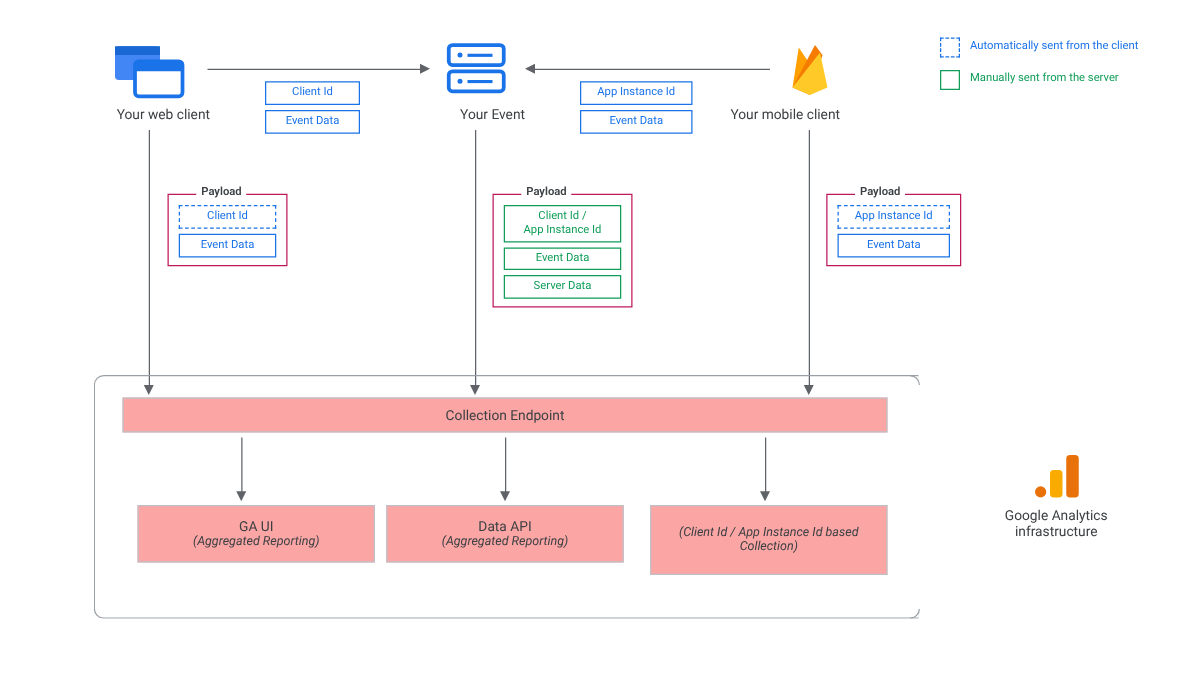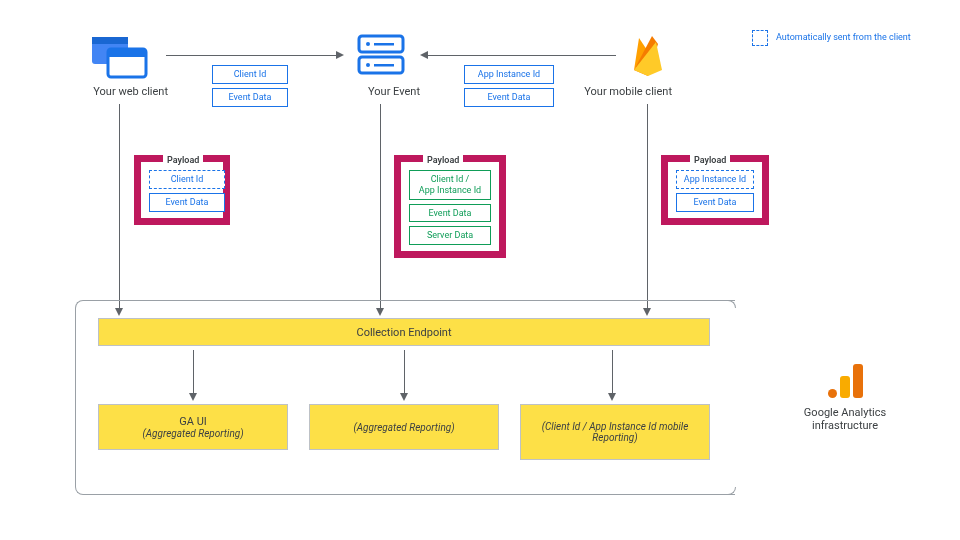--- a/index.html
+++ b/index.html
@@ -29,21 +29,21 @@
     background: #fff;
     line-height: 1.2;
     min-width: 76px;
   }
   .blue-solid { border-color: #1a73e8; color: #1a73e8; }
   .blue-dashed { border-style: dashed; border-color: #1a73e8; color: #1a73e8; }
   .green-solid { border-color: #0f9d58; color: #0f9d58; }
 
   
   .payload-group {
-    border: 7px solid #be185d;
+    border: 1px solid #be185d;
     padding: 8px 8px 6px 8px;
     display: flex; flex-direction: column; gap: 4px;
     background: #fff;
     position: absolute;
   }
   .payload-legend {
     position: absolute; top: -7px; left: 22px;
     background: #fff; padding: 0 4px;
     font-size: 9px; font-weight: 600; color: #3c4043;
   }
@@ -69,21 +69,21 @@
   .bracket { border-top: 1px solid #9aa0a6; }
   .bracket-right-top, .bracket-right-bot {
     position: absolute; right: -0.5px; width: 8px; height: 8px;
     border: 1px solid #9aa0a6;
   }
   .bracket-right-top { top: -1px; border-left: none; border-bottom: none; border-radius: 0 8px 0 0; }
   .bracket-right-bot { bottom: -1px; border-left: none; border-top: none; border-radius: 0 0 8px 0; }
 
   .collection-box, .ga-box {
     border: 1px solid #bdc1c6;
-    background: #fde047;
+    background: #fca5a5;
     text-align: center;
     display: flex; flex-direction: column; justify-content: center;
     font-size: 11px;
   }
   .collection-box { font-size: 11px; padding: 6px 0; }
   .ga-sub { font-style: italic; font-size: 10px; }
 
   
   .arrow-line-h { position: absolute; height: 0; border-top: 1.5px solid #5f6368; }
   .arrow-line-v { position: absolute; width: 0; border-left: 1.5px solid #5f6368; }
@@ -192,38 +192,43 @@
 
 <div class="abs collection-box" style="left:98px; top:318px; width:612px; height:28px;">Collection Endpoint</div>
 
 <div class="arrow-line-v" style="left:193px; top:350px; height:45px;"></div>
 <div class="arrow-head-d" style="left:189px; top:393px;"></div>
 <div class="arrow-line-v" style="left:404px; top:350px; height:45px;"></div>
 <div class="arrow-head-d" style="left:400px; top:393px;"></div>
 <div class="arrow-line-v" style="left:612px; top:350px; height:45px;"></div>
 <div class="arrow-head-d" style="left:608px; top:393px;"></div>
 
-<div class="abs ga-box" style="left:98px; top:404px; width:190px; height:46px;text-align:center;">
+<div class="abs ga-box" style="left:110px; top:404px; width:190px; height:46px;text-align:center;">
   <div>GA UI</div>
   <div class="ga-sub">(Aggregated Reporting)</div>
 </div>
 <div class="abs ga-box" style="left:309px; top:404px; width:190px; height:46px;">
+  <div>Data API</div>
   <div class="ga-sub">(Aggregated Reporting)</div>
 </div>
 <div class="abs ga-box" style="left:520px; top:404px; width:190px; height:56px;">
-  <div class="ga-sub" style="padding:0 8px;">(Client Id / App Instance Id mobile Reporting)</div>
+  <div class="ga-sub" style="padding:0 8px;">(Client Id / App Instance Id based Collection)</div>
 </div>
 
 <div class="abs" style="left:790px; top:360px; width:110px; text-align:center;">
   <div style="display:flex; align-items:flex-end; justify-content:center; gap:3px; height:38px; margin-bottom:8px;">
     <span style="width:9px; height:9px; border-radius:50%; background:#e8710a; display:inline-block;"></span>
     <span class="ga-logo-bar" style="width:10px; height:22px; background:#f9ab00;"></span>
     <span class="ga-logo-bar" style="width:10px; height:34px; background:#e8710a;"></span>
   </div>
   <div class="ga-infra-label">Google Analytics infrastructure</div>
 </div>
 
 <div class="legend">
   <div class="legend-row">
     <div class="legend-swatch" style="border-color:#1a73e8; border-style:dashed;"></div>
     <div class="legend-text" style="color:#1a73e8;text-align:center;">Automatically sent from the client</div>
   </div>
+  <div class="legend-row">
+    <div class="legend-swatch" style="border-color:#0f9d58;"></div>
+    <div class="legend-text" style="color:#0f9d58;">Manually sent from the server</div>
+  </div>
 </div>
 
 </body></html>

